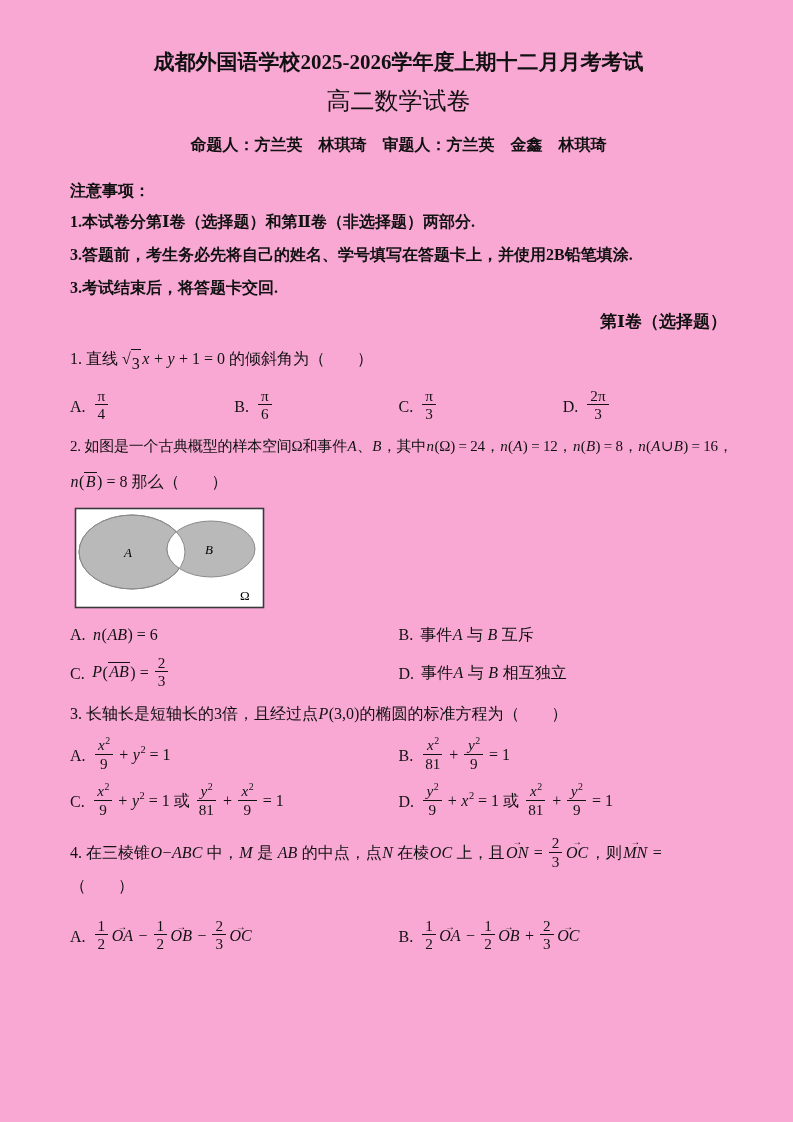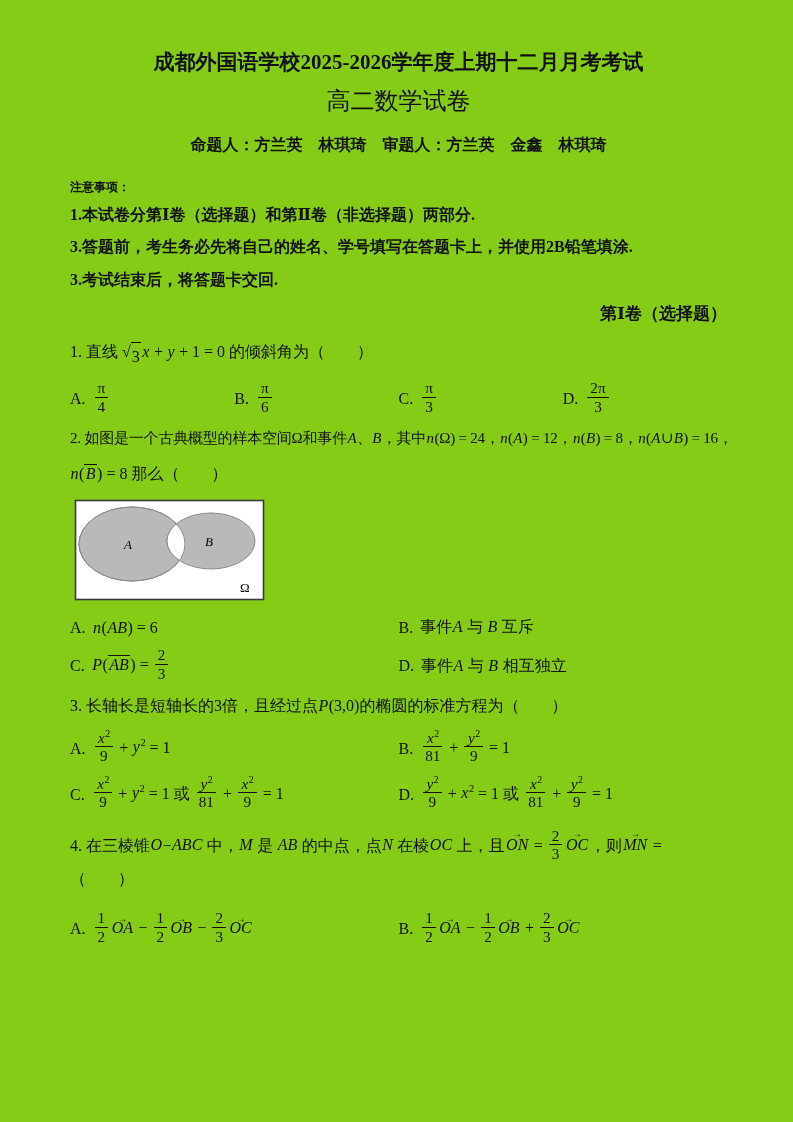--- a/index.html
+++ b/index.html
@@ -4,29 +4,29 @@
 <style>
   html, body { margin: 0; padding: 0; background: #ffffff; }
   body {
     font-family: "Liberation Serif", "DejaVu Serif", serif;
     color: #111;
   }
   .page {
     width: 793px;
     height: 1122px;
     margin: 0 auto;
-    background: #84cc16;
+    background: #f9a8d4;
     padding: 46px 66px 0 70px;
     box-sizing: border-box;
     overflow: hidden;
   }
   .title    { font-size: 21px; font-weight: bold; text-align: center; line-height: 1.55; margin: 0; }
   .subtitle { font-size: 24px; font-weight: normal; text-align: center; line-height: 1.5; margin: 4px 0 12px 0; }
   .authors  { font-size: 16px; font-weight: bold; text-align: center; margin: 0 0 18px 0; line-height: 1.7; }
-  .notice-heading { font-size: 12px; font-weight: bold; margin: 0; line-height: 1.9; }
+  .notice-heading { font-size: 16px; font-weight: bold; margin: 0; line-height: 1.9; }
   .notice-item    { font-size: 16px; font-weight: bold; margin: 0; line-height: 2.05; }
   .section-title  { font-size: 17px; font-weight: bold; text-align: right; margin: 2px 0; line-height: 1.8; }
   .section-intro  { font-size: 16.5px; font-weight: bold; margin: 0 0 4px 0; line-height: 1.85; }
   .question { margin: 0; }
   .stem { font-size: 16px; line-height: 1.8; margin: 8px 4px 0 0; }
   .stem.nowrap { white-space: nowrap; font-size: 15px; letter-spacing: -0.2px; }
   .stem.vrow, .opts.vrow { padding-top: 8px; }
   .opts { display: flex; align-items: center; font-size: 16px; margin: 10px 0 2px 0; }
   .cols4 > .opt { width: 25%; }
   .cols2 > .opt { width: 50%; }

